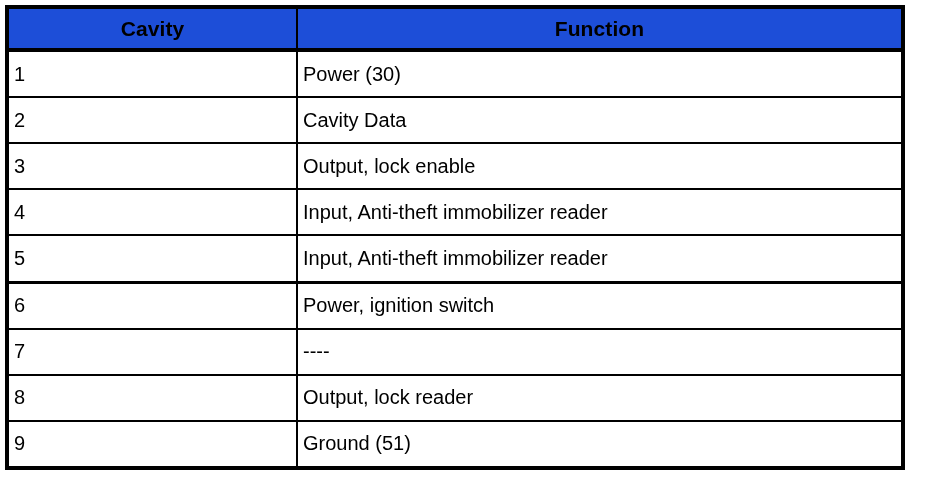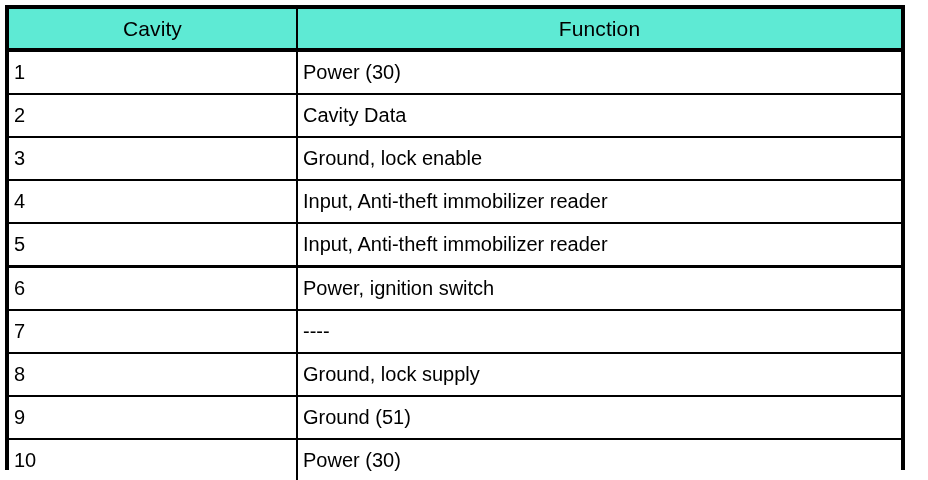--- a/index.html
+++ b/index.html
@@ -45,26 +45,26 @@
   .pin-table col.col-cavity { width: 288px; }
   .pin-table col.col-function { width: auto; }
 
   
   .pin-table thead th {
     height: 39px;
     padding: 0 0;
     margin: 0;
     text-align: center;
     vertical-align: middle;
-    font-weight: normal;
+    font-weight: bold;
     font-size: 21px;
     font-stretch: condensed;
     letter-spacing: 0.1px;
     border: 0;
-    background: #5eead4;
+    background: #1d4ed8;
     white-space: nowrap;
   }
   .pin-table thead th.th-cavity {
     border-right: 2px solid #000000;
   }
   .pin-table thead tr {
     border-bottom: 4px solid #000000;
   }
 
   
@@ -114,46 +114,42 @@
         <tr>
           <td class="cell-cavity">1</td>
           <td class="cell-function">Power (30)</td>
         </tr>
         <tr>
           <td class="cell-cavity">2</td>
           <td class="cell-function">Cavity Data</td>
         </tr>
         <tr>
           <td class="cell-cavity">3</td>
-          <td class="cell-function">Ground, lock enable</td>
+          <td class="cell-function">Output, lock enable</td>
         </tr>
         <tr>
           <td class="cell-cavity">4</td>
           <td class="cell-function">Input, Anti-theft immobilizer reader</td>
         </tr>
         <tr>
           <td class="cell-cavity">5</td>
           <td class="cell-function">Input, Anti-theft immobilizer reader</td>
         </tr>
         <tr class="rule-heavy">
           <td class="cell-cavity">6</td>
           <td class="cell-function">Power, ignition switch</td>
         </tr>
         <tr>
           <td class="cell-cavity">7</td>
           <td class="cell-function">----</td>
         </tr>
         <tr>
           <td class="cell-cavity">8</td>
-          <td class="cell-function">Ground, lock supply</td>
+          <td class="cell-function">Output, lock reader</td>
         </tr>
         <tr>
           <td class="cell-cavity">9</td>
           <td class="cell-function">Ground (51)</td>
-        </tr>
-        <tr>
-          <td class="cell-cavity">10</td>
-          <td class="cell-function">Power (30)</td>
         </tr>
       </tbody>
     </table>
   </div>
 </div>
 
 </body></html>

